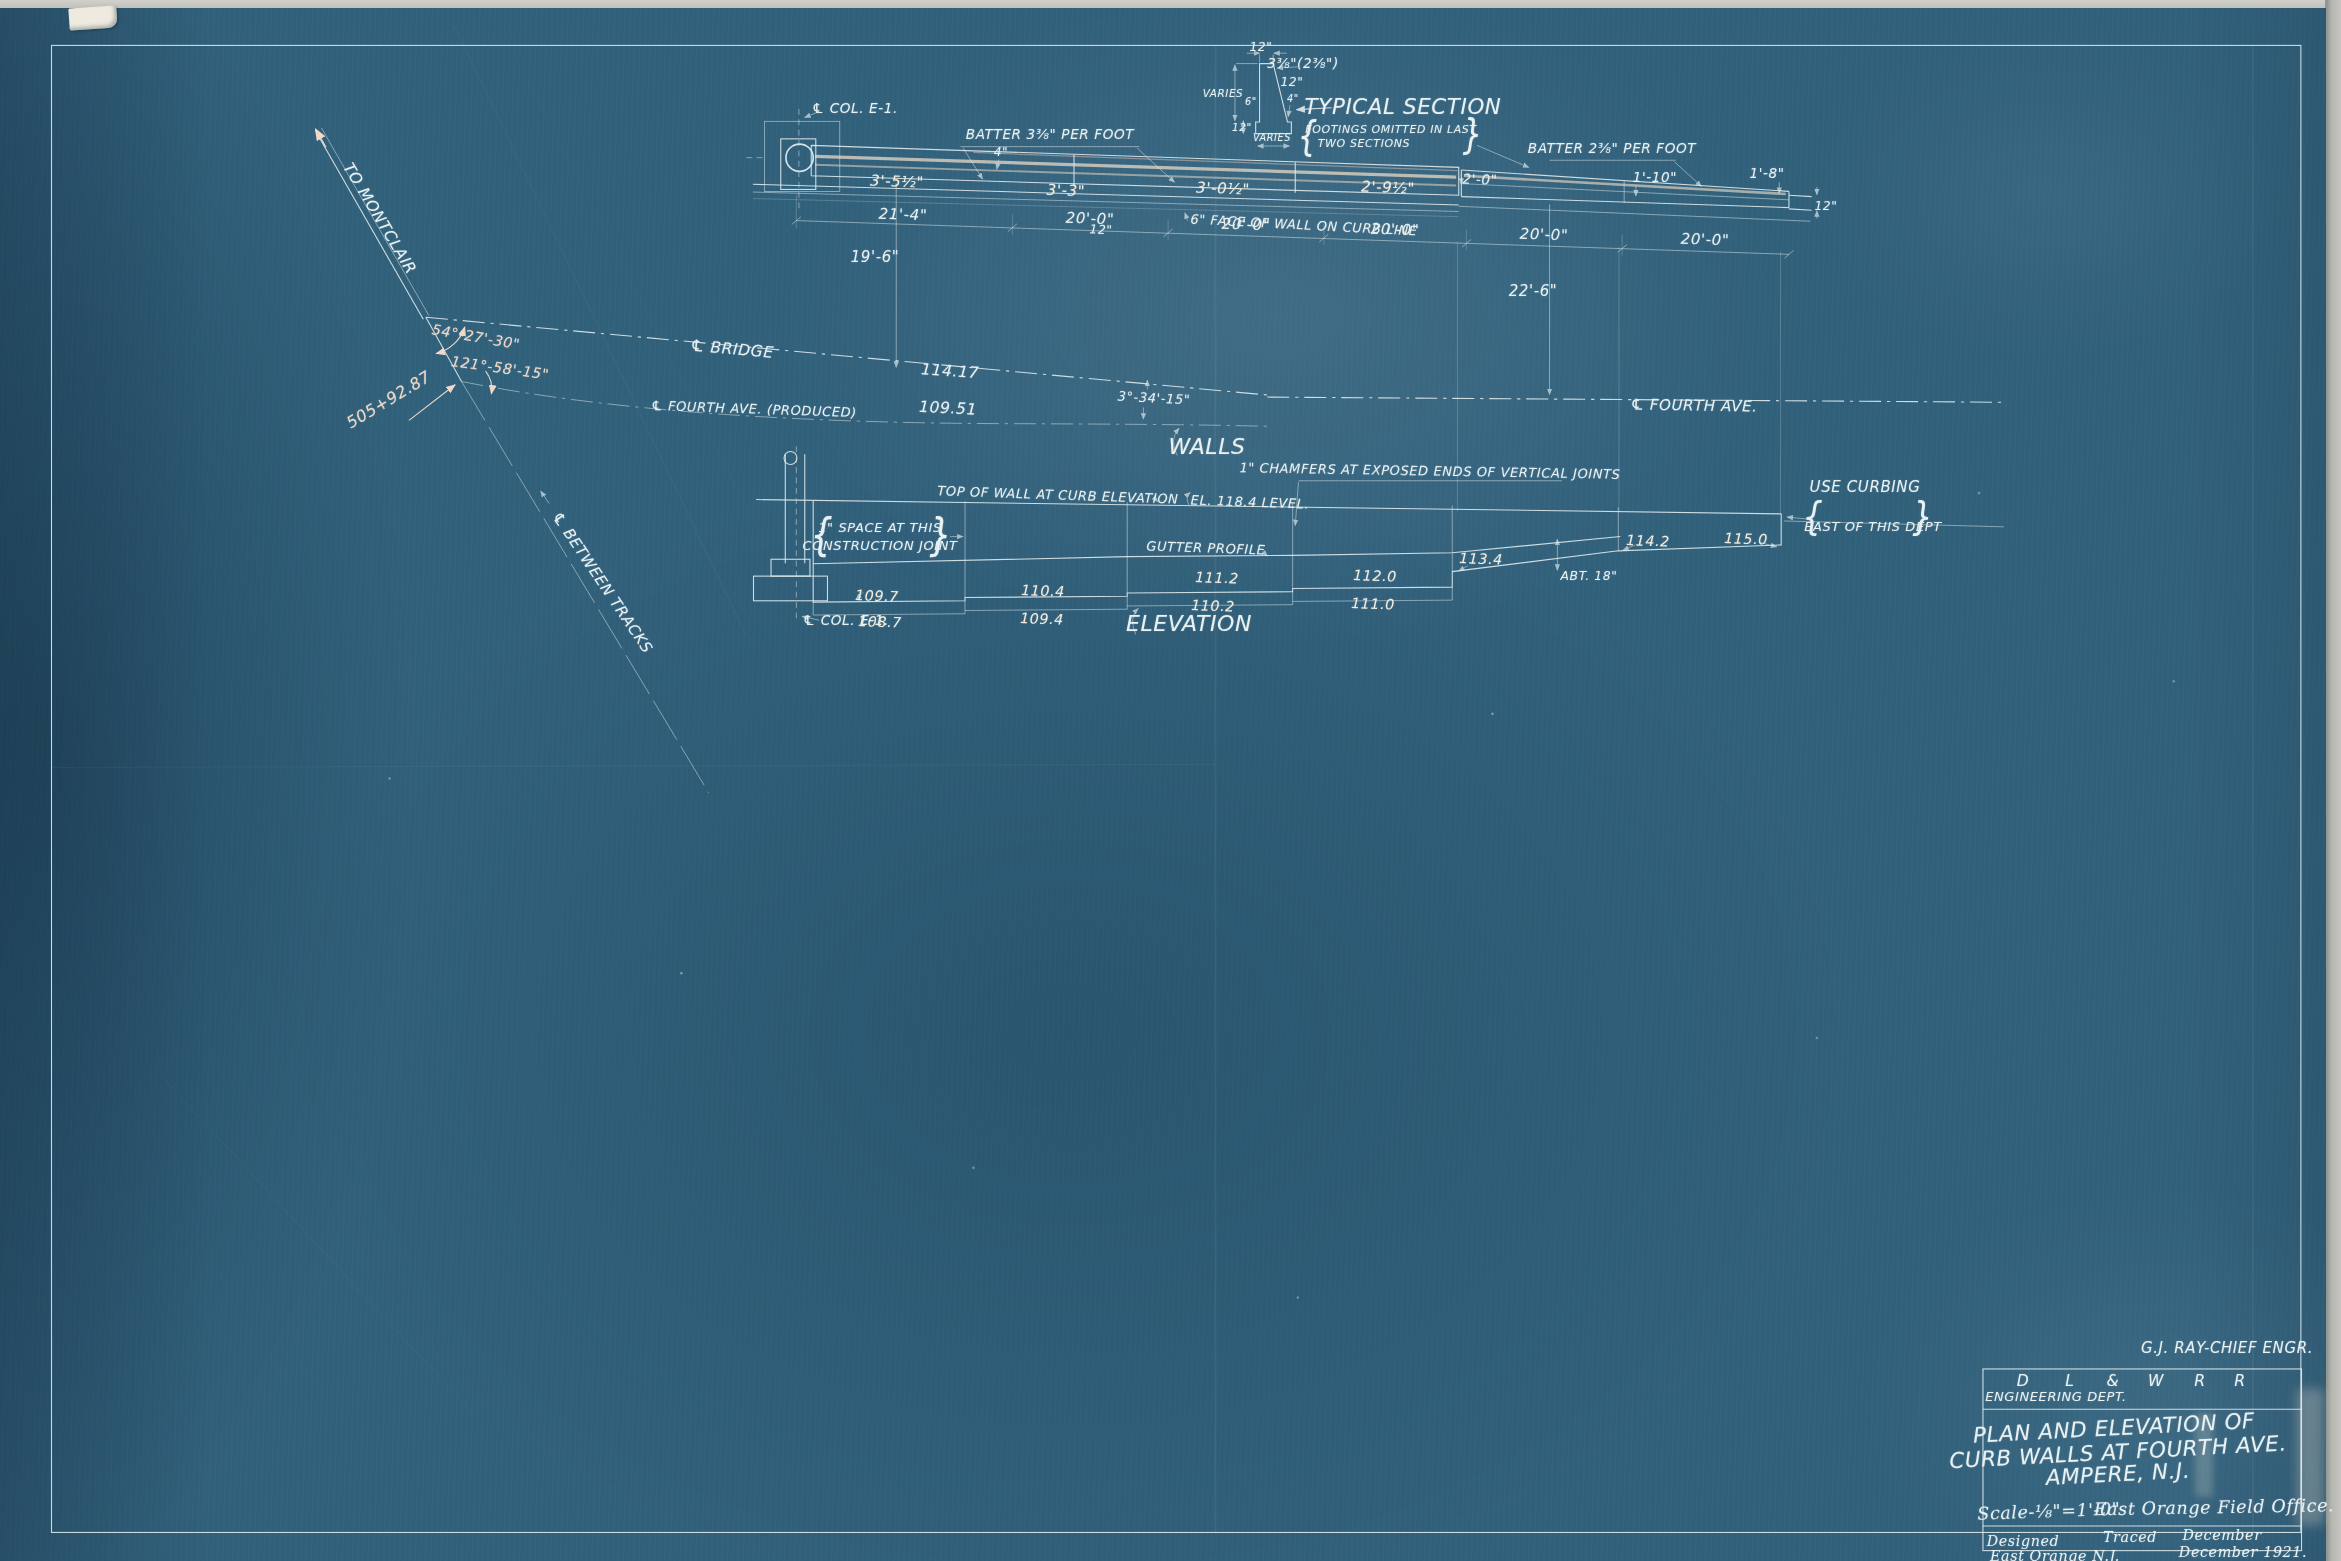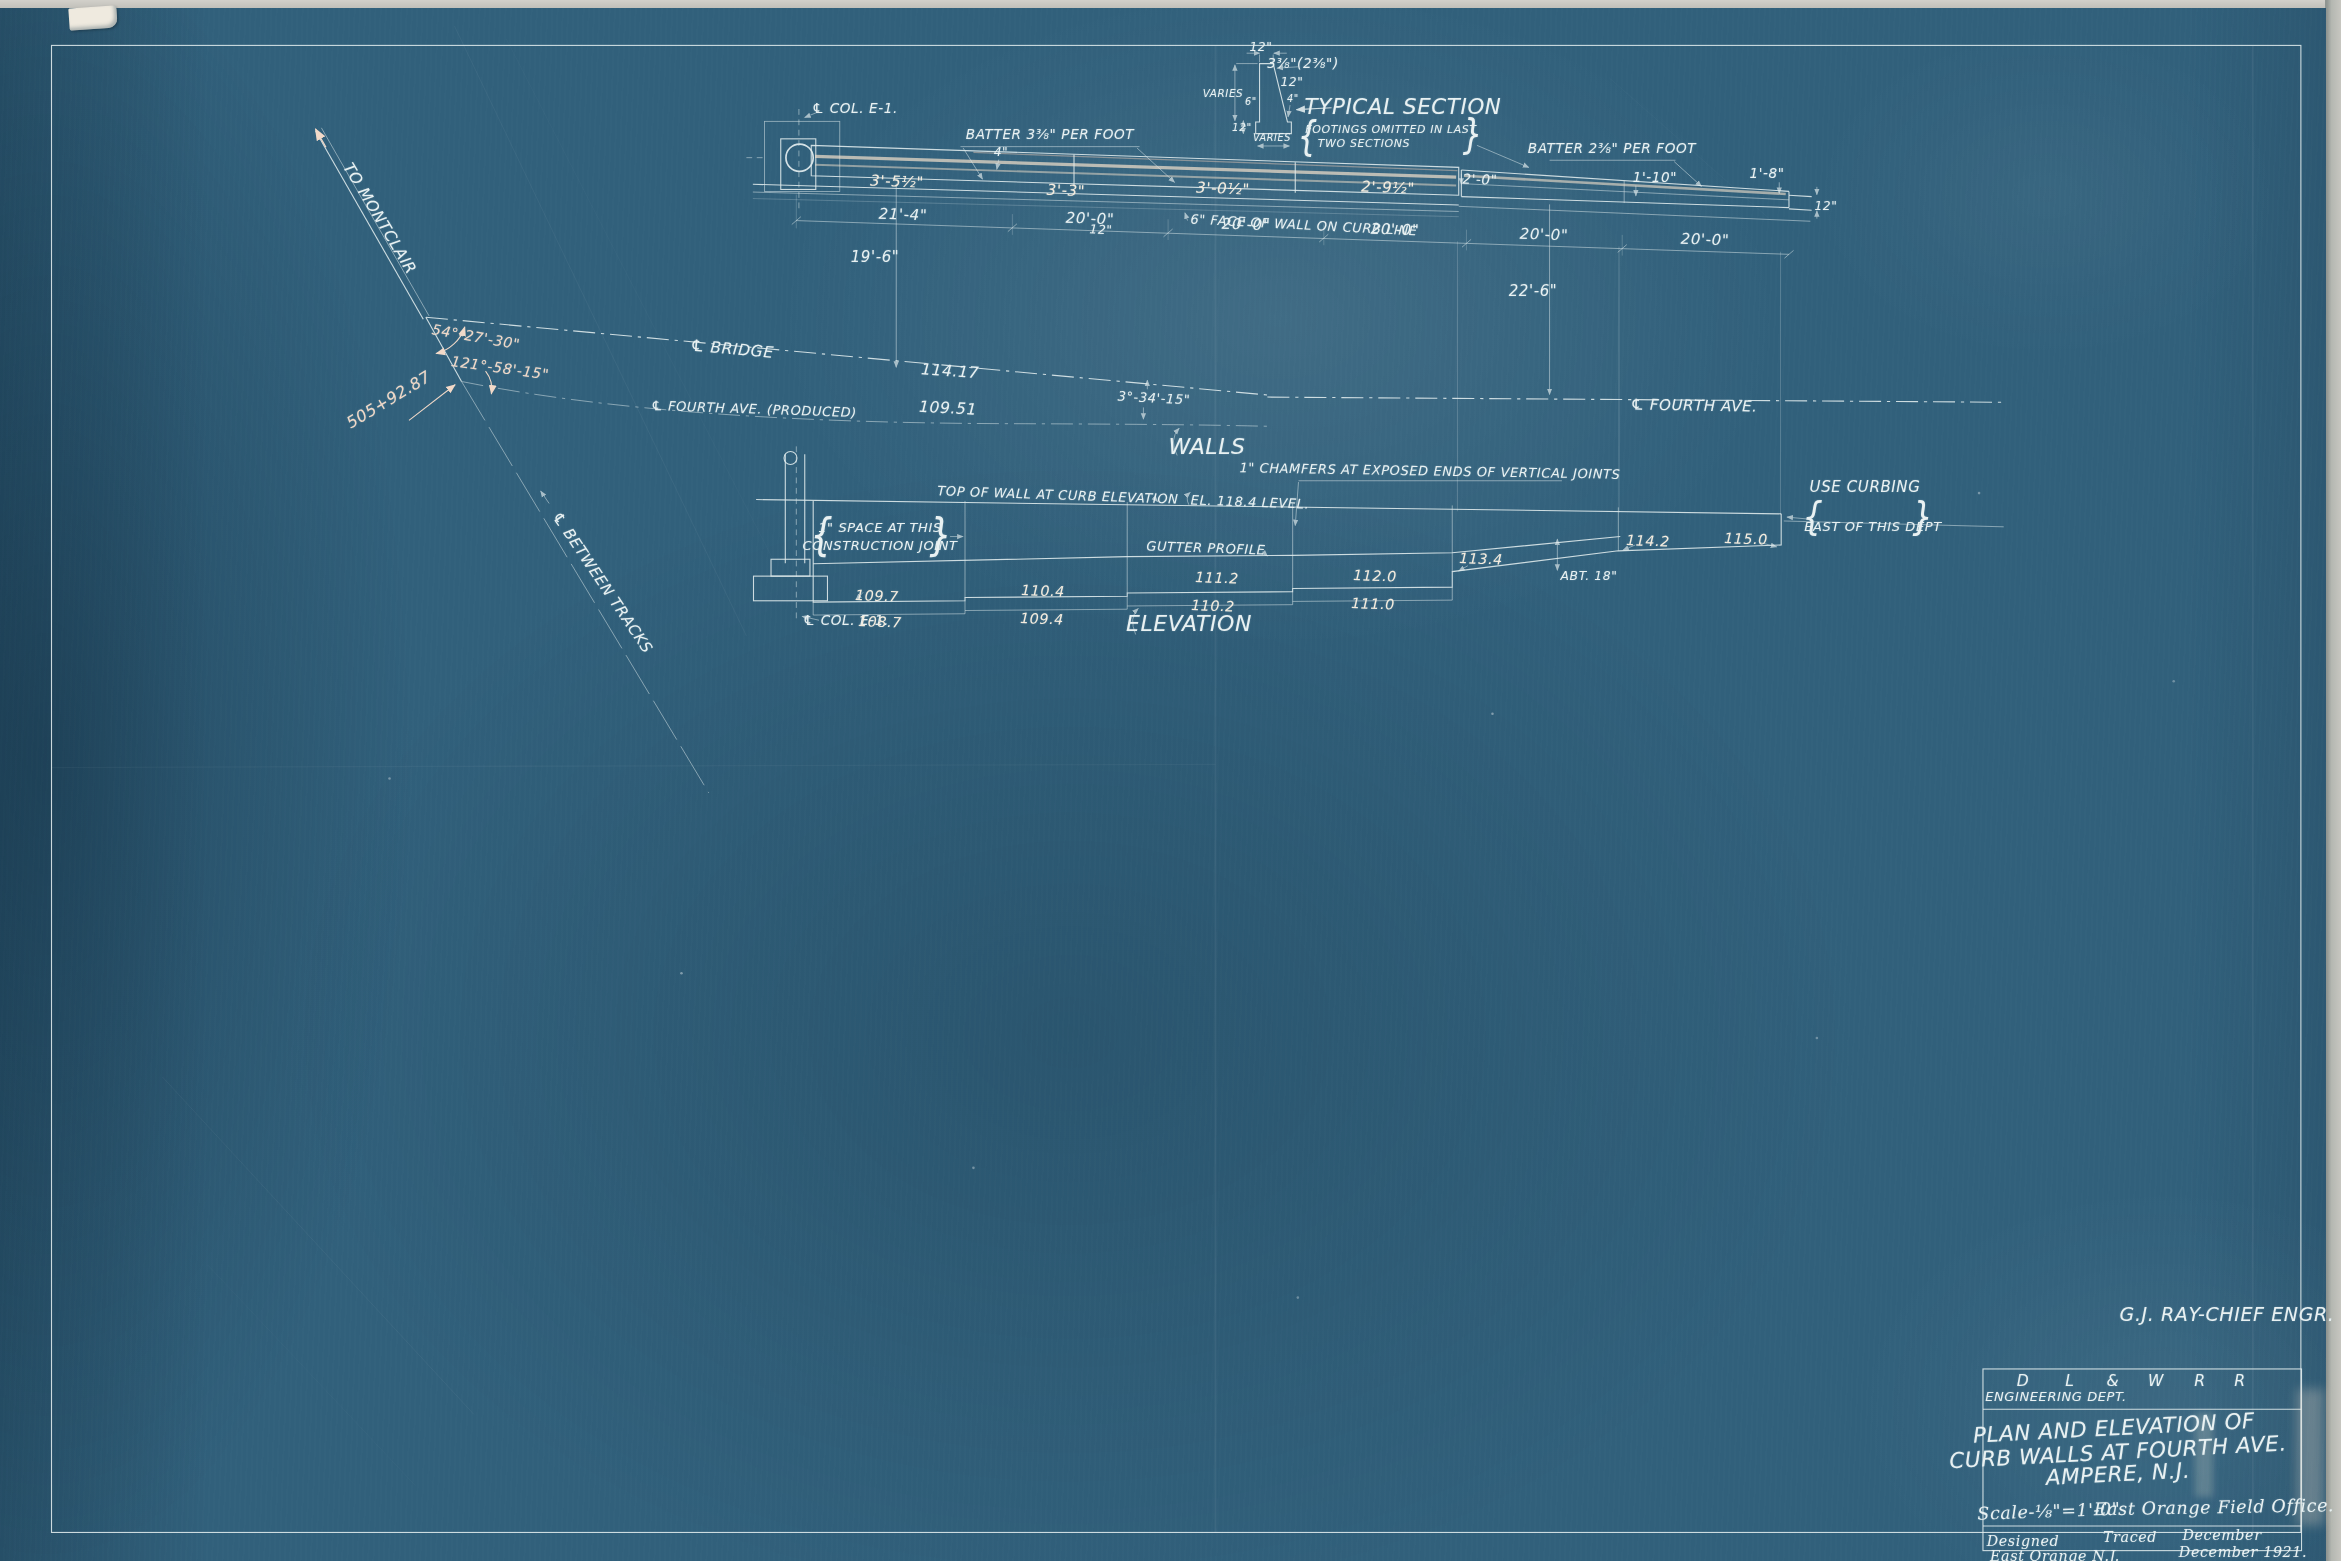--- a/index.html
+++ b/index.html
@@ -322,21 +322,21 @@
   <div class="lbl crmtx" style="left:1648px;top:541px;font-size:14.3px;transform:translate(-50%,-50%) rotate(2deg)">114.2</div>
   <div class="lbl crmtx" style="left:1746px;top:539px;font-size:14.3px;transform:translate(-50%,-50%) rotate(2deg)">115.0</div>
 
   <div class="lbl" style="left:2023px;top:1382px;font-size:15.6px;transform:translate(-50%,-50%)">D</div>
   <div class="lbl" style="left:2070px;top:1382px;font-size:15.6px;transform:translate(-50%,-50%)">L</div>
   <div class="lbl" style="left:2113px;top:1382px;font-size:15.6px;transform:translate(-50%,-50%)">&amp;</div>
   <div class="lbl" style="left:2156px;top:1382px;font-size:15.6px;transform:translate(-50%,-50%)">W</div>
   <div class="lbl" style="left:2200px;top:1382px;font-size:15.6px;transform:translate(-50%,-50%)">R</div>
   <div class="lbl" style="left:2240px;top:1382px;font-size:15.6px;transform:translate(-50%,-50%)">R</div>
   <div class="lbl" style="left:2056px;top:1396px;font-size:13px;transform:translate(-50%,-50%)">ENGINEERING DEPT.</div>
-  <div class="lbl" style="left:2227px;top:1314px;font-size:19px;transform:translate(-50%,-50%)">G.J. RAY-CHIEF ENGR.</div>
+  <div class="lbl" style="left:2227px;top:1348px;font-size:15px;transform:translate(-50%,-50%)">G.J. RAY-CHIEF ENGR.</div>
   <div class="lbl" style="left:2114px;top:1428px;font-size:21.4px;transform:translate(-50%,-50%) rotate(-3deg)">PLAN AND ELEVATION OF</div>
   <div class="lbl" style="left:2118px;top:1452px;font-size:21.4px;transform:translate(-50%,-50%) rotate(-3deg)">CURB WALLS AT FOURTH AVE.</div>
   <div class="lbl" style="left:2118px;top:1474px;font-size:21.4px;transform:translate(-50%,-50%) rotate(-3deg)">AMPERE, N.J.</div>
   <div class="lbl serif" style="left:2049px;top:1512px;font-size:17.5px;transform:translate(-50%,-50%) rotate(-2deg)">Scale-⅛"=1'-0"</div>
   <div class="lbl serif" style="left:2214px;top:1508px;font-size:17.5px;transform:translate(-50%,-50%) rotate(-1deg)">East Orange Field Office.</div>
   <div class="lbl serif" style="left:2023px;top:1541px;font-size:14.3px;transform:translate(-50%,-50%)">Designed</div>
   <div class="lbl serif" style="left:2055px;top:1556px;font-size:14.3px;transform:translate(-50%,-50%)">East Orange N.J.</div>
   <div class="lbl serif" style="left:2130px;top:1537px;font-size:14.3px;transform:translate(-50%,-50%)">Traced</div>
   <div class="lbl serif" style="left:2222px;top:1535px;font-size:14.3px;transform:translate(-50%,-50%)">December</div>
   <div class="lbl serif" style="left:2243px;top:1552px;font-size:14.3px;transform:translate(-50%,-50%)">December 1921.</div>

